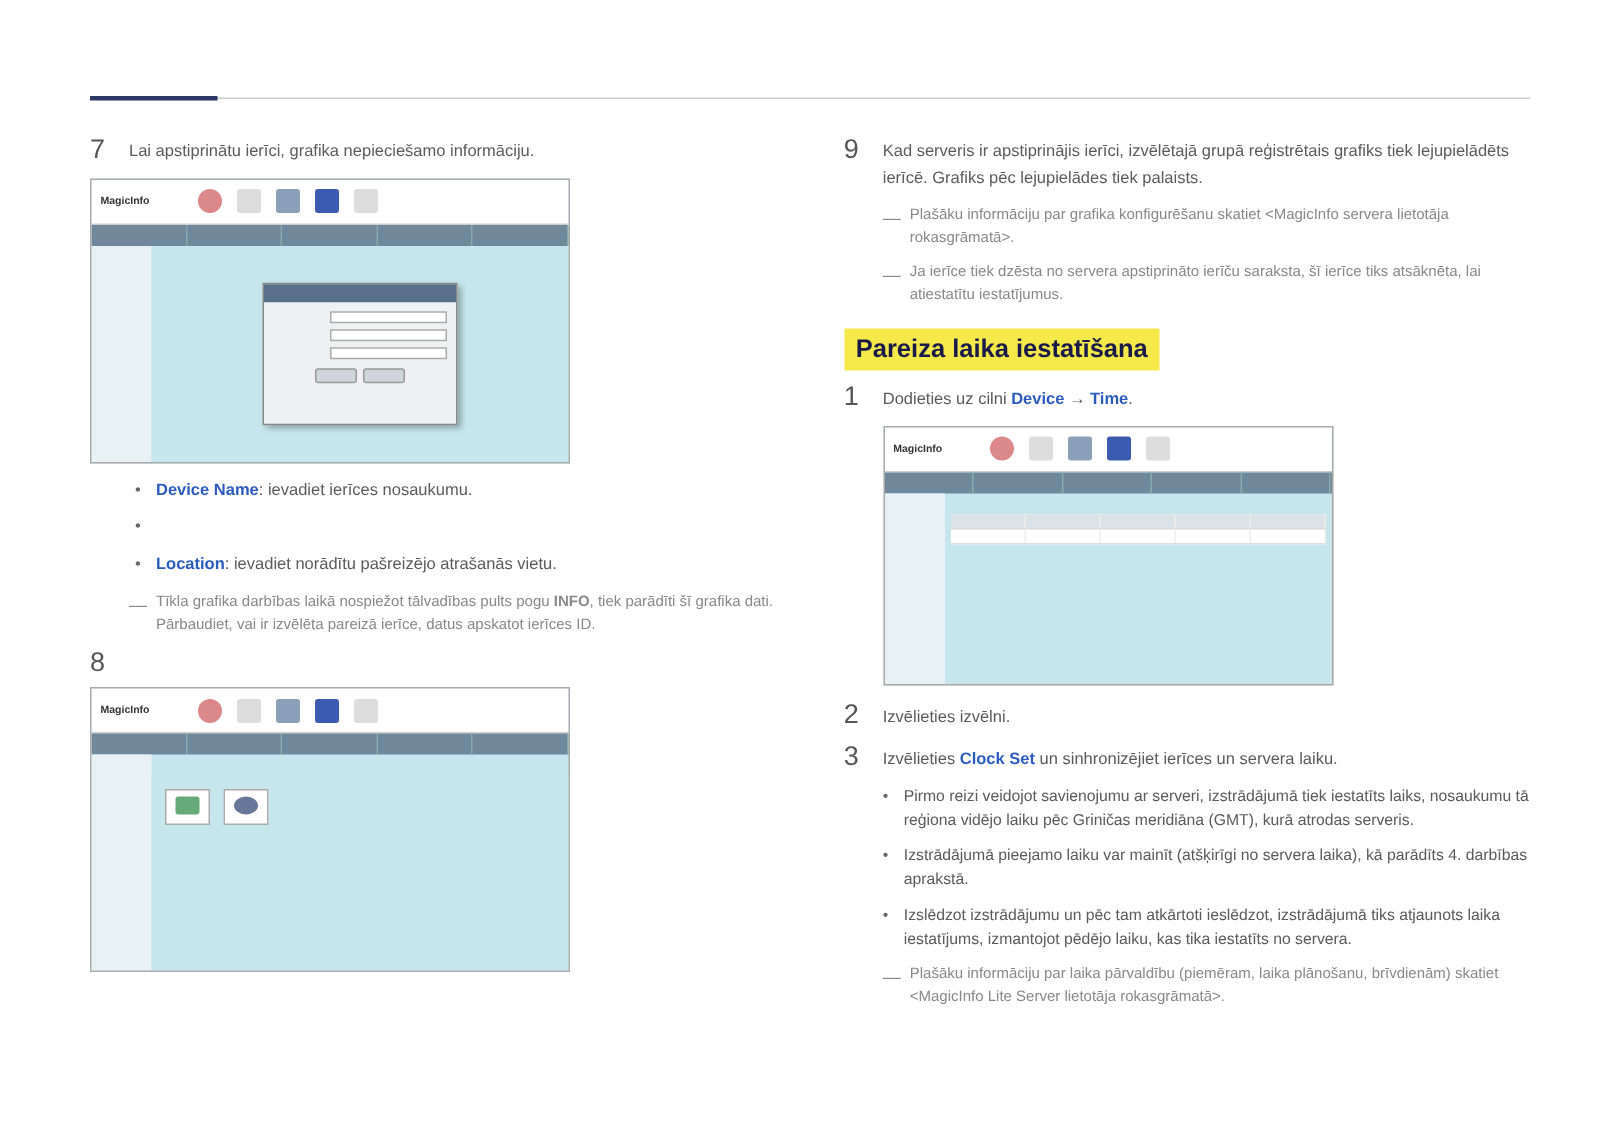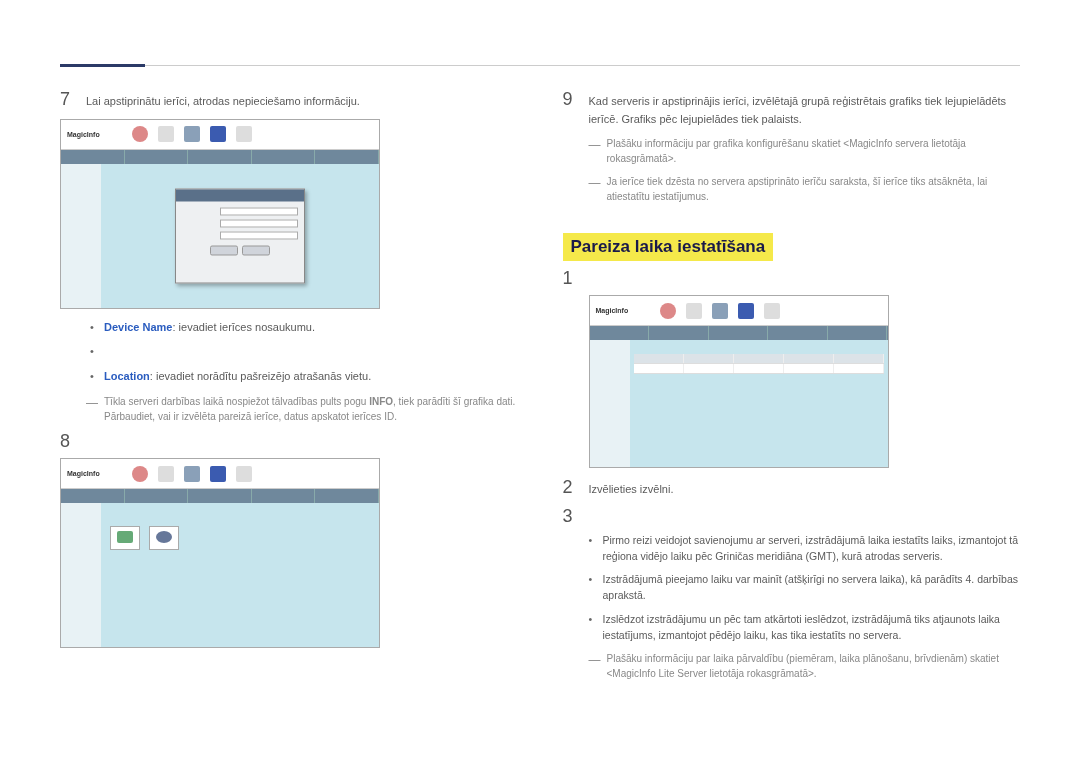--- a/index.html
+++ b/index.html
@@ -144,39 +144,39 @@
   .group-icon::after{content:"⋯"; font-size:8px; position:absolute; left:2px; top:-1px; color:#555;}
   .dash-note {
     display:flex; margin-left:26px; margin-bottom:8px;
     font-size:10px; color:#888; line-height:1.5;
   }
   .dash-note-mark { width:18px; flex-shrink:0; font-size:12px;}
   .section-header {
     background:#f5e94a; color:#1a1a4a;
     font-size:17px; font-weight:bold;
     padding:4px 8px; display:inline-block;
-    margin: 21px 0 8px 0;
+    margin: 7px 0 8px 0;
   }
   .para { line-height:1.6; margin-bottom:8px; color:#5a5a5a;}
   .sub-bullets { margin-left:26px; margin-top:6px;}
   .sub-bullets .bullet-item { font-size:10.5px; color:#5a5a5a;}
 </style>
 </head>
 <body>
 
 <div class="header-line"></div>
 <div class="header-accent"></div>
 
 <div class="columns">
 
   <div class="col">
 
     <div class="numstep">
       <div class="numstep-num">7</div>
-      <div class="numstep-text">Lai apstiprinātu ierīci, atrodas nepieciešamo informāciju.</div>
+      <div class="numstep-text">Lai apstiprinātu ierīci, grafika nepieciešamo informāciju.</div>
     </div>
 
     <div class="screenshot">
       <div class="ss-toolbar">
         <span class="ss-logo">MagicInfo</span>
         <div class="ss-icons">
           <div class="ss-icon circle"></div>
           <div class="ss-icon light"></div>
           <div class="ss-icon"></div>
           <div class="ss-icon active"></div>
@@ -225,21 +225,21 @@
         <span class="bullet-dot">•</span>
       </div>
       <div class="bullet-item">
         <span class="bullet-dot">•</span>
         <span><span class="blue">Location</span><span>: ievadiet norādītu pašreizējo atrašanās vietu.</span></span>
       </div>
     </div>
 
     <div class="dash-note">
       <span class="dash-note-mark">―</span>
-      <span><span>Tīkla serveri darbības laikā nospiežot tālvadības pults pogu </span><b>INFO</b><span>, tiek parādīti šī grafika dati. Pārbaudiet, vai ir izvēlēta pareizā ierīce, datus apskatot ierīces ID.</span></span>
+      <span><span>Tīkla grafika darbības laikā nospiežot tālvadības pults pogu </span><b>INFO</b><span>, tiek parādīti šī grafika dati. Pārbaudiet, vai ir izvēlēta pareizā ierīce, datus apskatot ierīces ID.</span></span>
     </div>
 
     <div class="numstep">
       <div class="numstep-num">8</div>
     </div>
 
     <div class="screenshot">
       <div class="ss-toolbar">
         <span class="ss-logo">MagicInfo</span>
         <div class="ss-icons">
@@ -280,20 +280,23 @@
     <div class="dash-note">
       <span class="dash-note-mark">―</span>
       <span>Ja ierīce tiek dzēsta no servera apstiprināto ierīču saraksta, šī ierīce tiks atsāknēta, lai atiestatītu iestatījumus.</span>
     </div>
 
     <div class="section-header">Pareiza laika iestatīšana</div>
 
 
     <div class="numstep">
       <div class="numstep-num">1</div>
+      <div class="numstep-text">
+        <span>Dodieties uz cilni </span><span class="blue">Device</span><span> → </span><span class="blue">Time</span><span>.</span>
+      </div>
     </div>
 
     
     <div class="screenshot screenshot-tall" style="margin-left:26px;">
       <div class="ss-toolbar">
         <span class="ss-logo">MagicInfo</span>
         <div class="ss-icons">
           <div class="ss-icon circle"></div>
           <div class="ss-icon light"></div>
           <div class="ss-icon"></div>
@@ -327,26 +330,29 @@
       </div>
     </div>
 
     <div class="numstep">
       <div class="numstep-num">2</div>
       <div class="numstep-text">Izvēlieties izvēlni.</div>
     </div>
 
     <div class="numstep">
       <div class="numstep-num">3</div>
+      <div class="numstep-text">
+        <span>Izvēlieties </span><span class="blue">Clock Set</span><span> un sinhronizējiet ierīces un servera laiku.</span>
+      </div>
     </div>
 
     <div class="sub-bullets">
       <div class="bullet-item">
         <span class="bullet-dot">•</span>
-        <span>Pirmo reizi veidojot savienojumu ar serveri, izstrādājumā laika iestatīts laiks, izmantojot tā reģiona vidējo laiku pēc Griničas meridiāna (GMT), kurā atrodas serveris.</span>
+        <span>Pirmo reizi veidojot savienojumu ar serveri, izstrādājumā tiek iestatīts laiks, nosaukumu tā reģiona vidējo laiku pēc Griničas meridiāna (GMT), kurā atrodas serveris.</span>
       </div>
       <div class="bullet-item">
         <span class="bullet-dot">•</span>
         <span>Izstrādājumā pieejamo laiku var mainīt (atšķirīgi no servera laika), kā parādīts 4. darbības aprakstā.</span>
       </div>
       <div class="bullet-item">
         <span class="bullet-dot">•</span>
         <span>Izslēdzot izstrādājumu un pēc tam atkārtoti ieslēdzot, izstrādājumā tiks atjaunots laika iestatījums, izmantojot pēdējo laiku, kas tika iestatīts no servera.</span>
       </div>
     </div>

